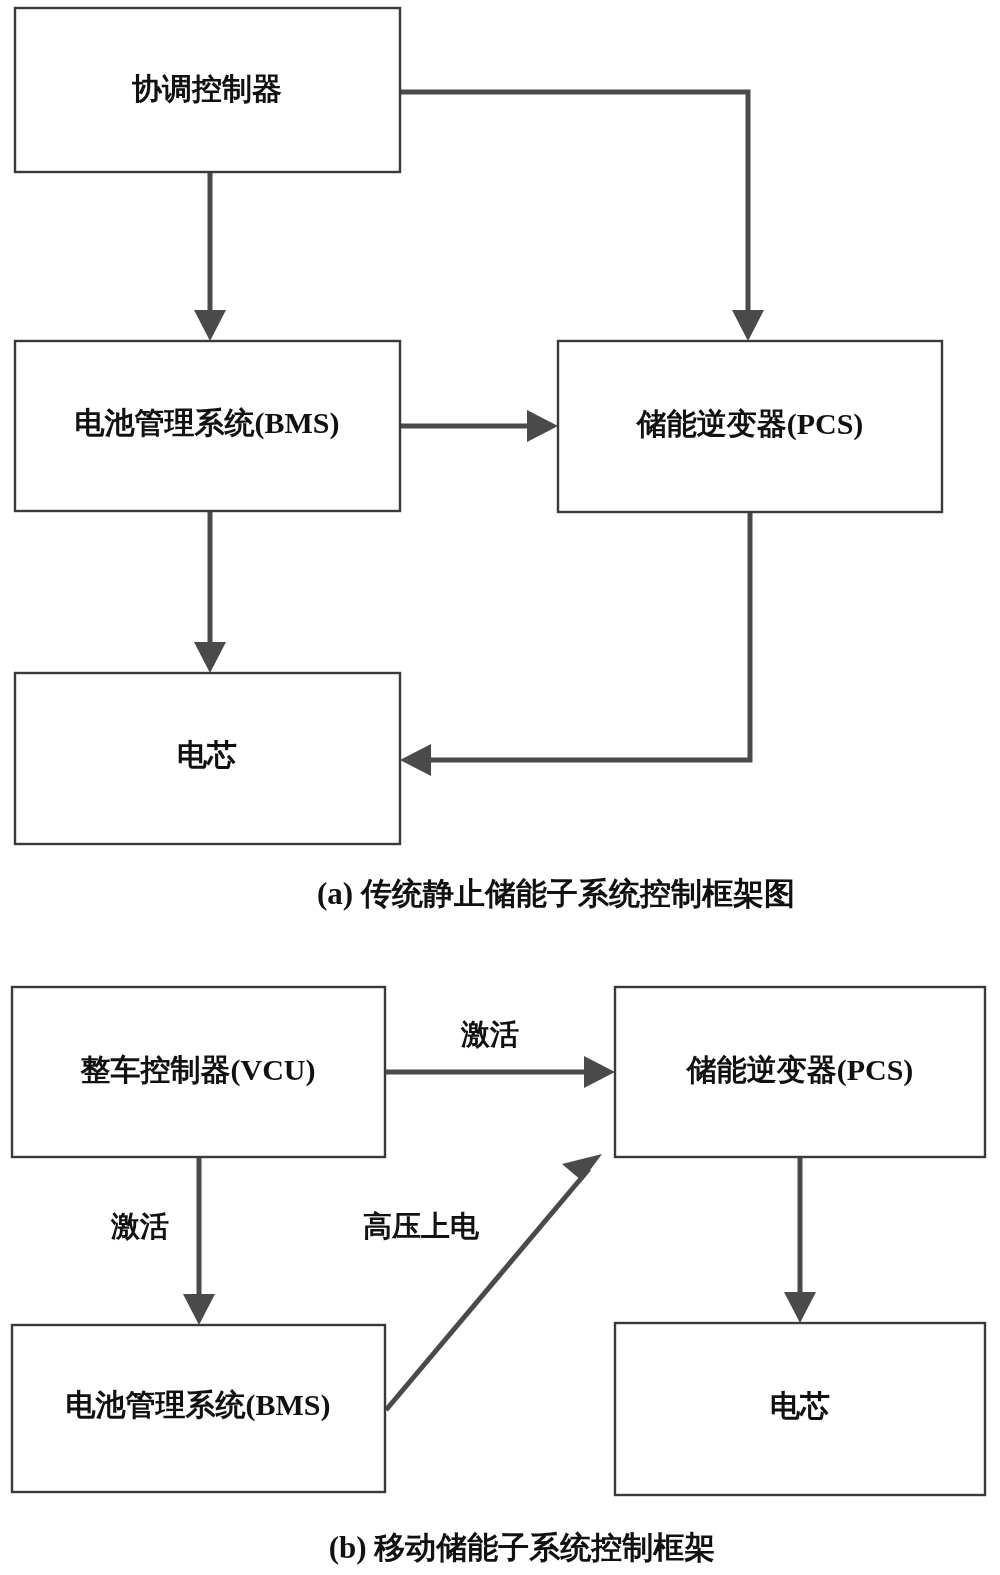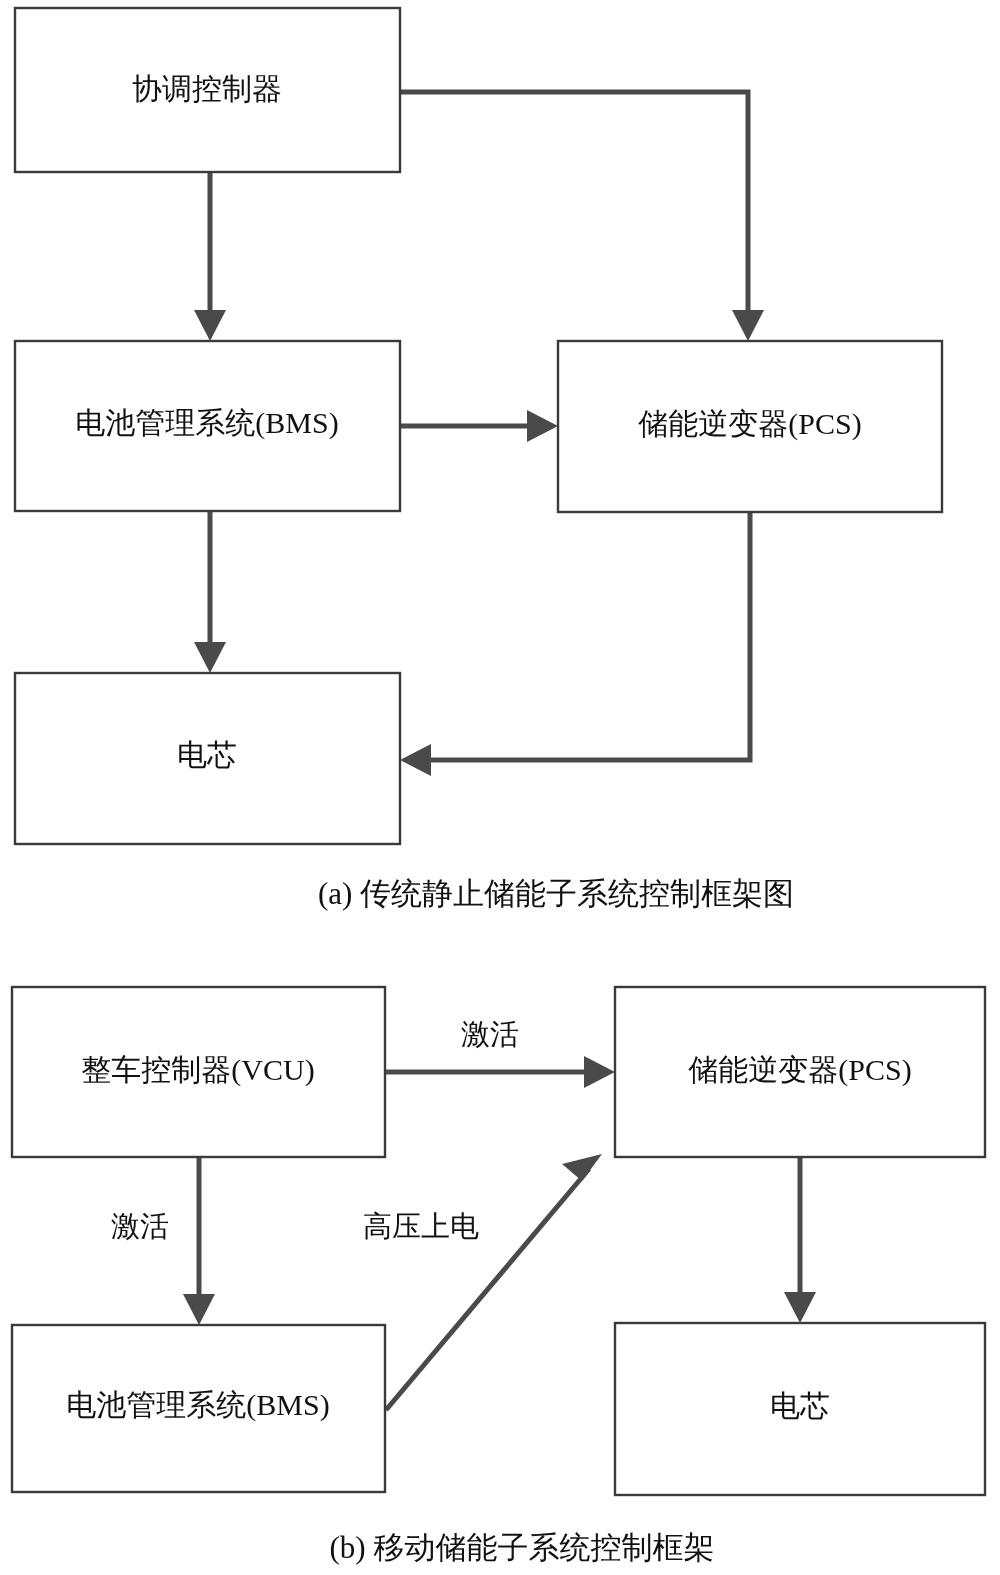--- a/index.html
+++ b/index.html
@@ -11,20 +11,21 @@
     width: 1000px;
     height: 1575px;
     font-family: "Liberation Serif", "DejaVu Serif", serif;
     color: #111111;
     overflow: hidden;
   }
   #root {
     position: relative;
     width: 840px;
     height: 1575px;
+    font-weight: bold;
   }
   svg.diagram-canvas {
     position: absolute;
     top: 0;
     left: 0;
     width: 1000px;
     height: 1575px;
     display: block;
   }
   .box-rect {

